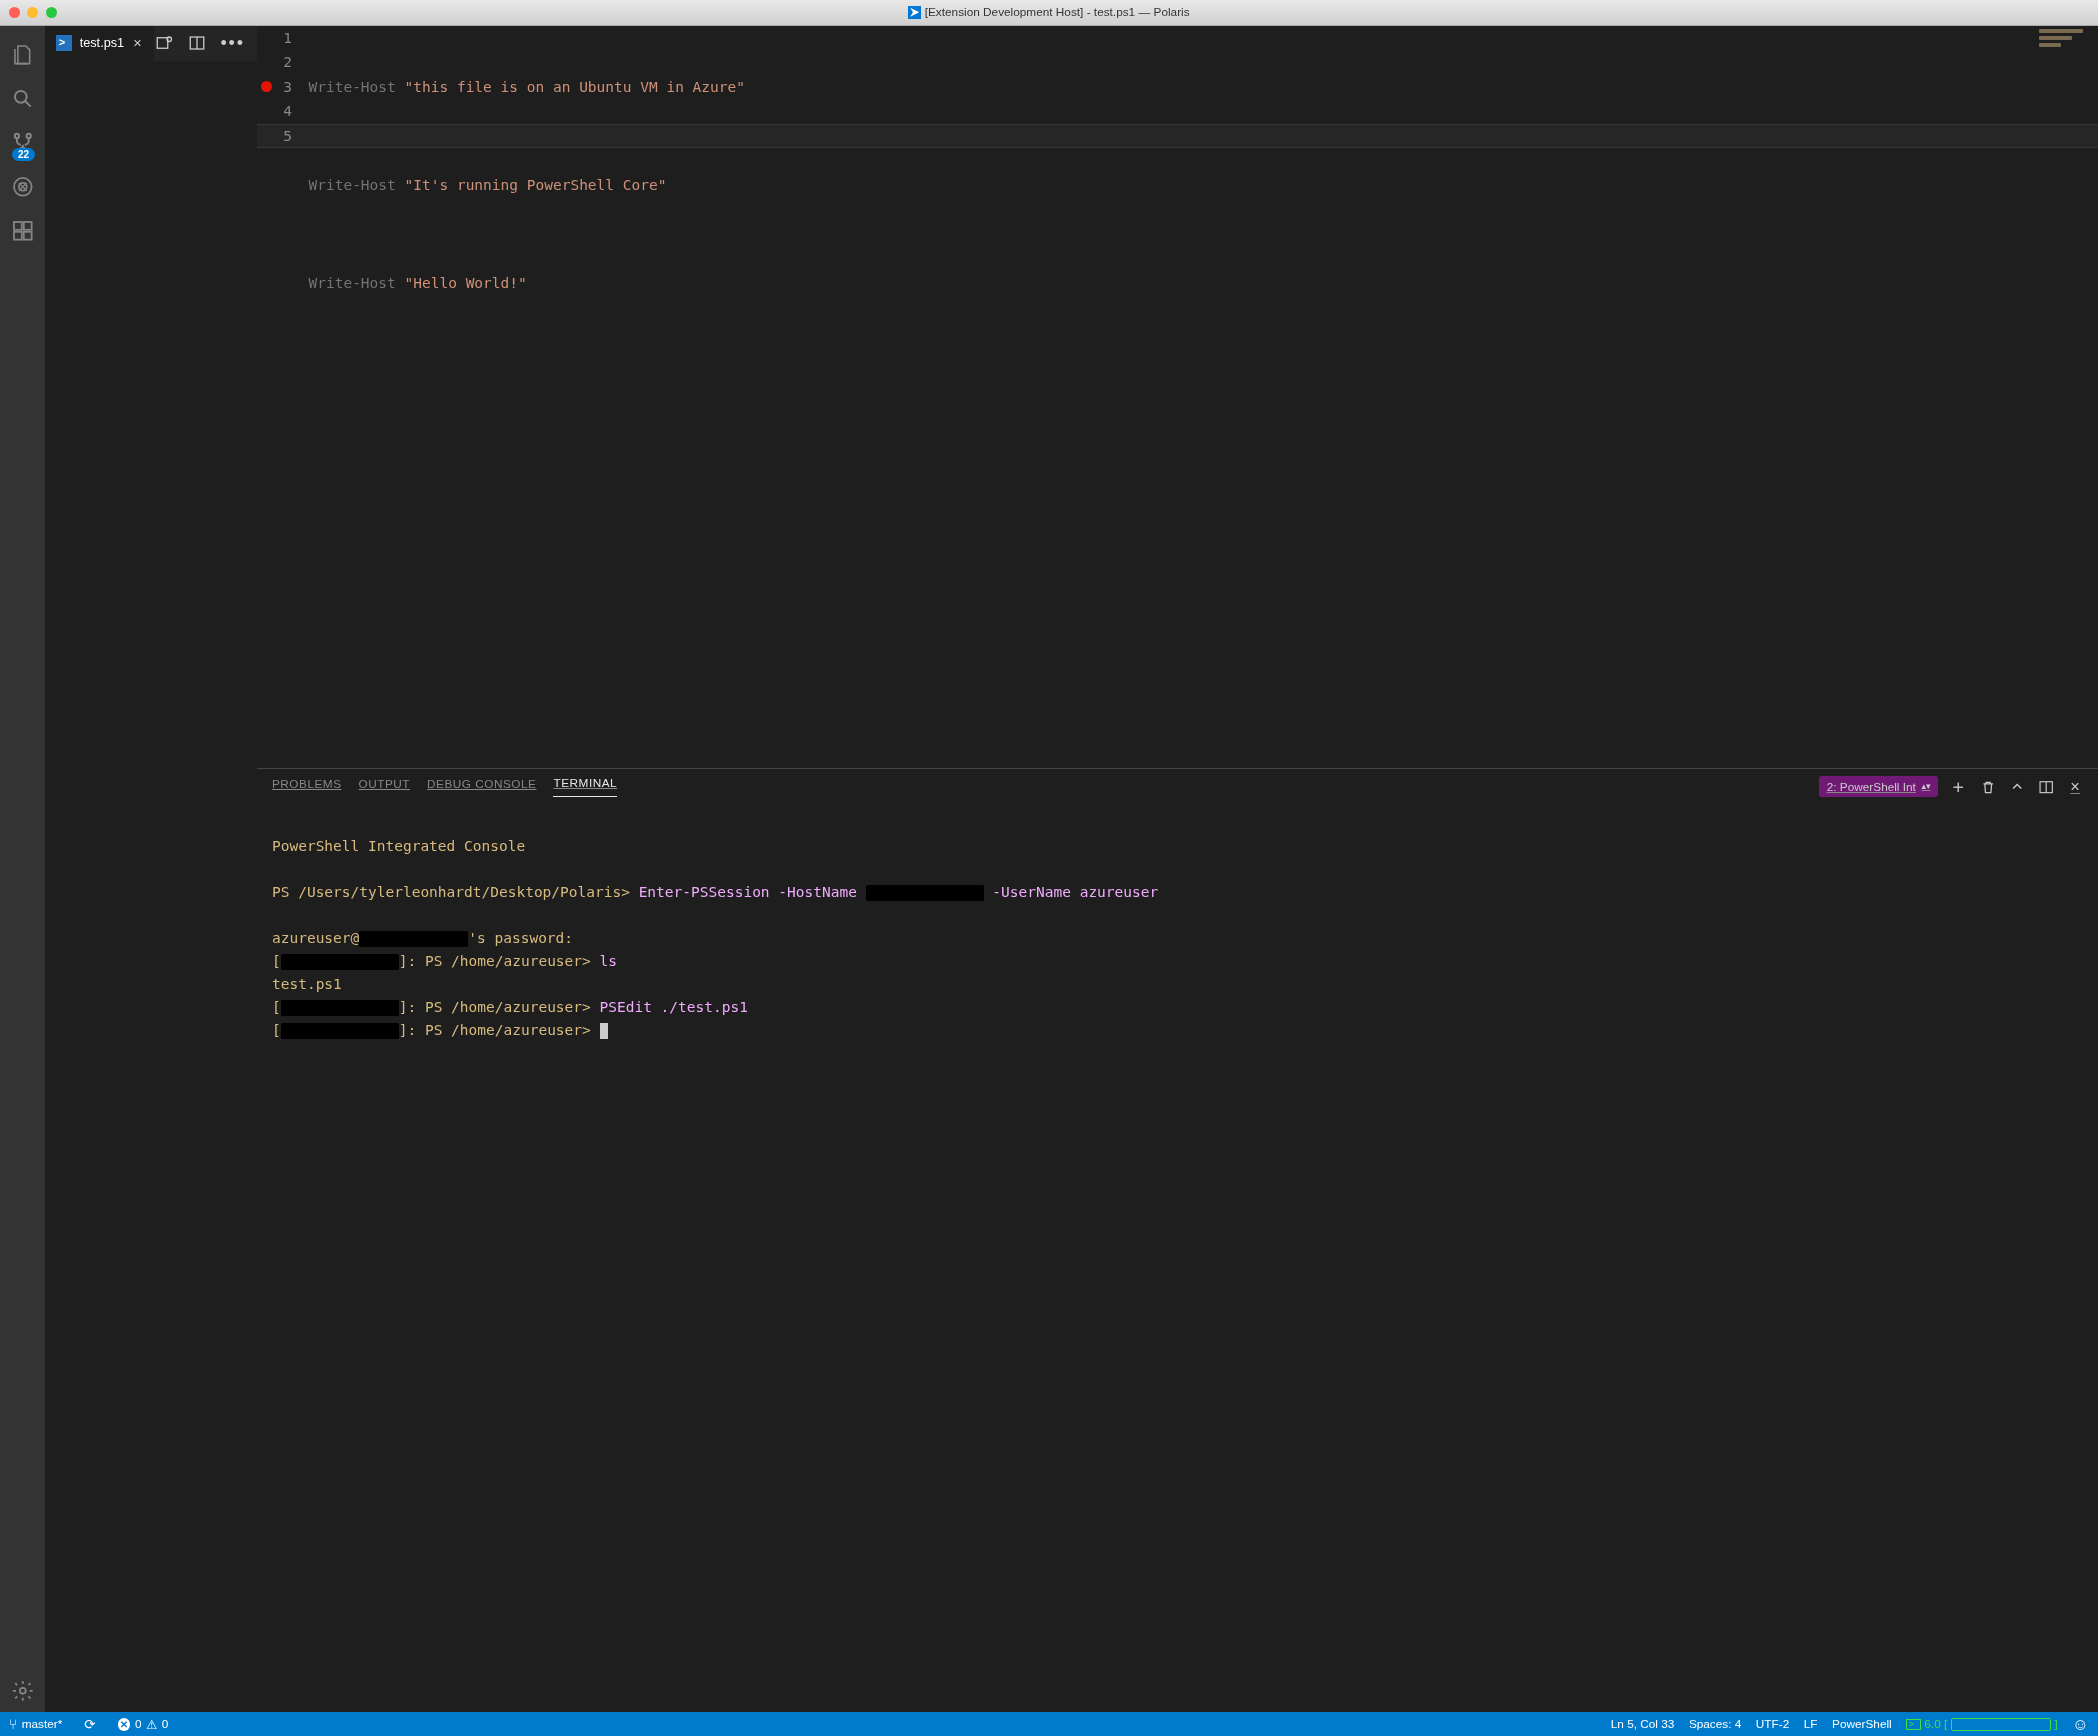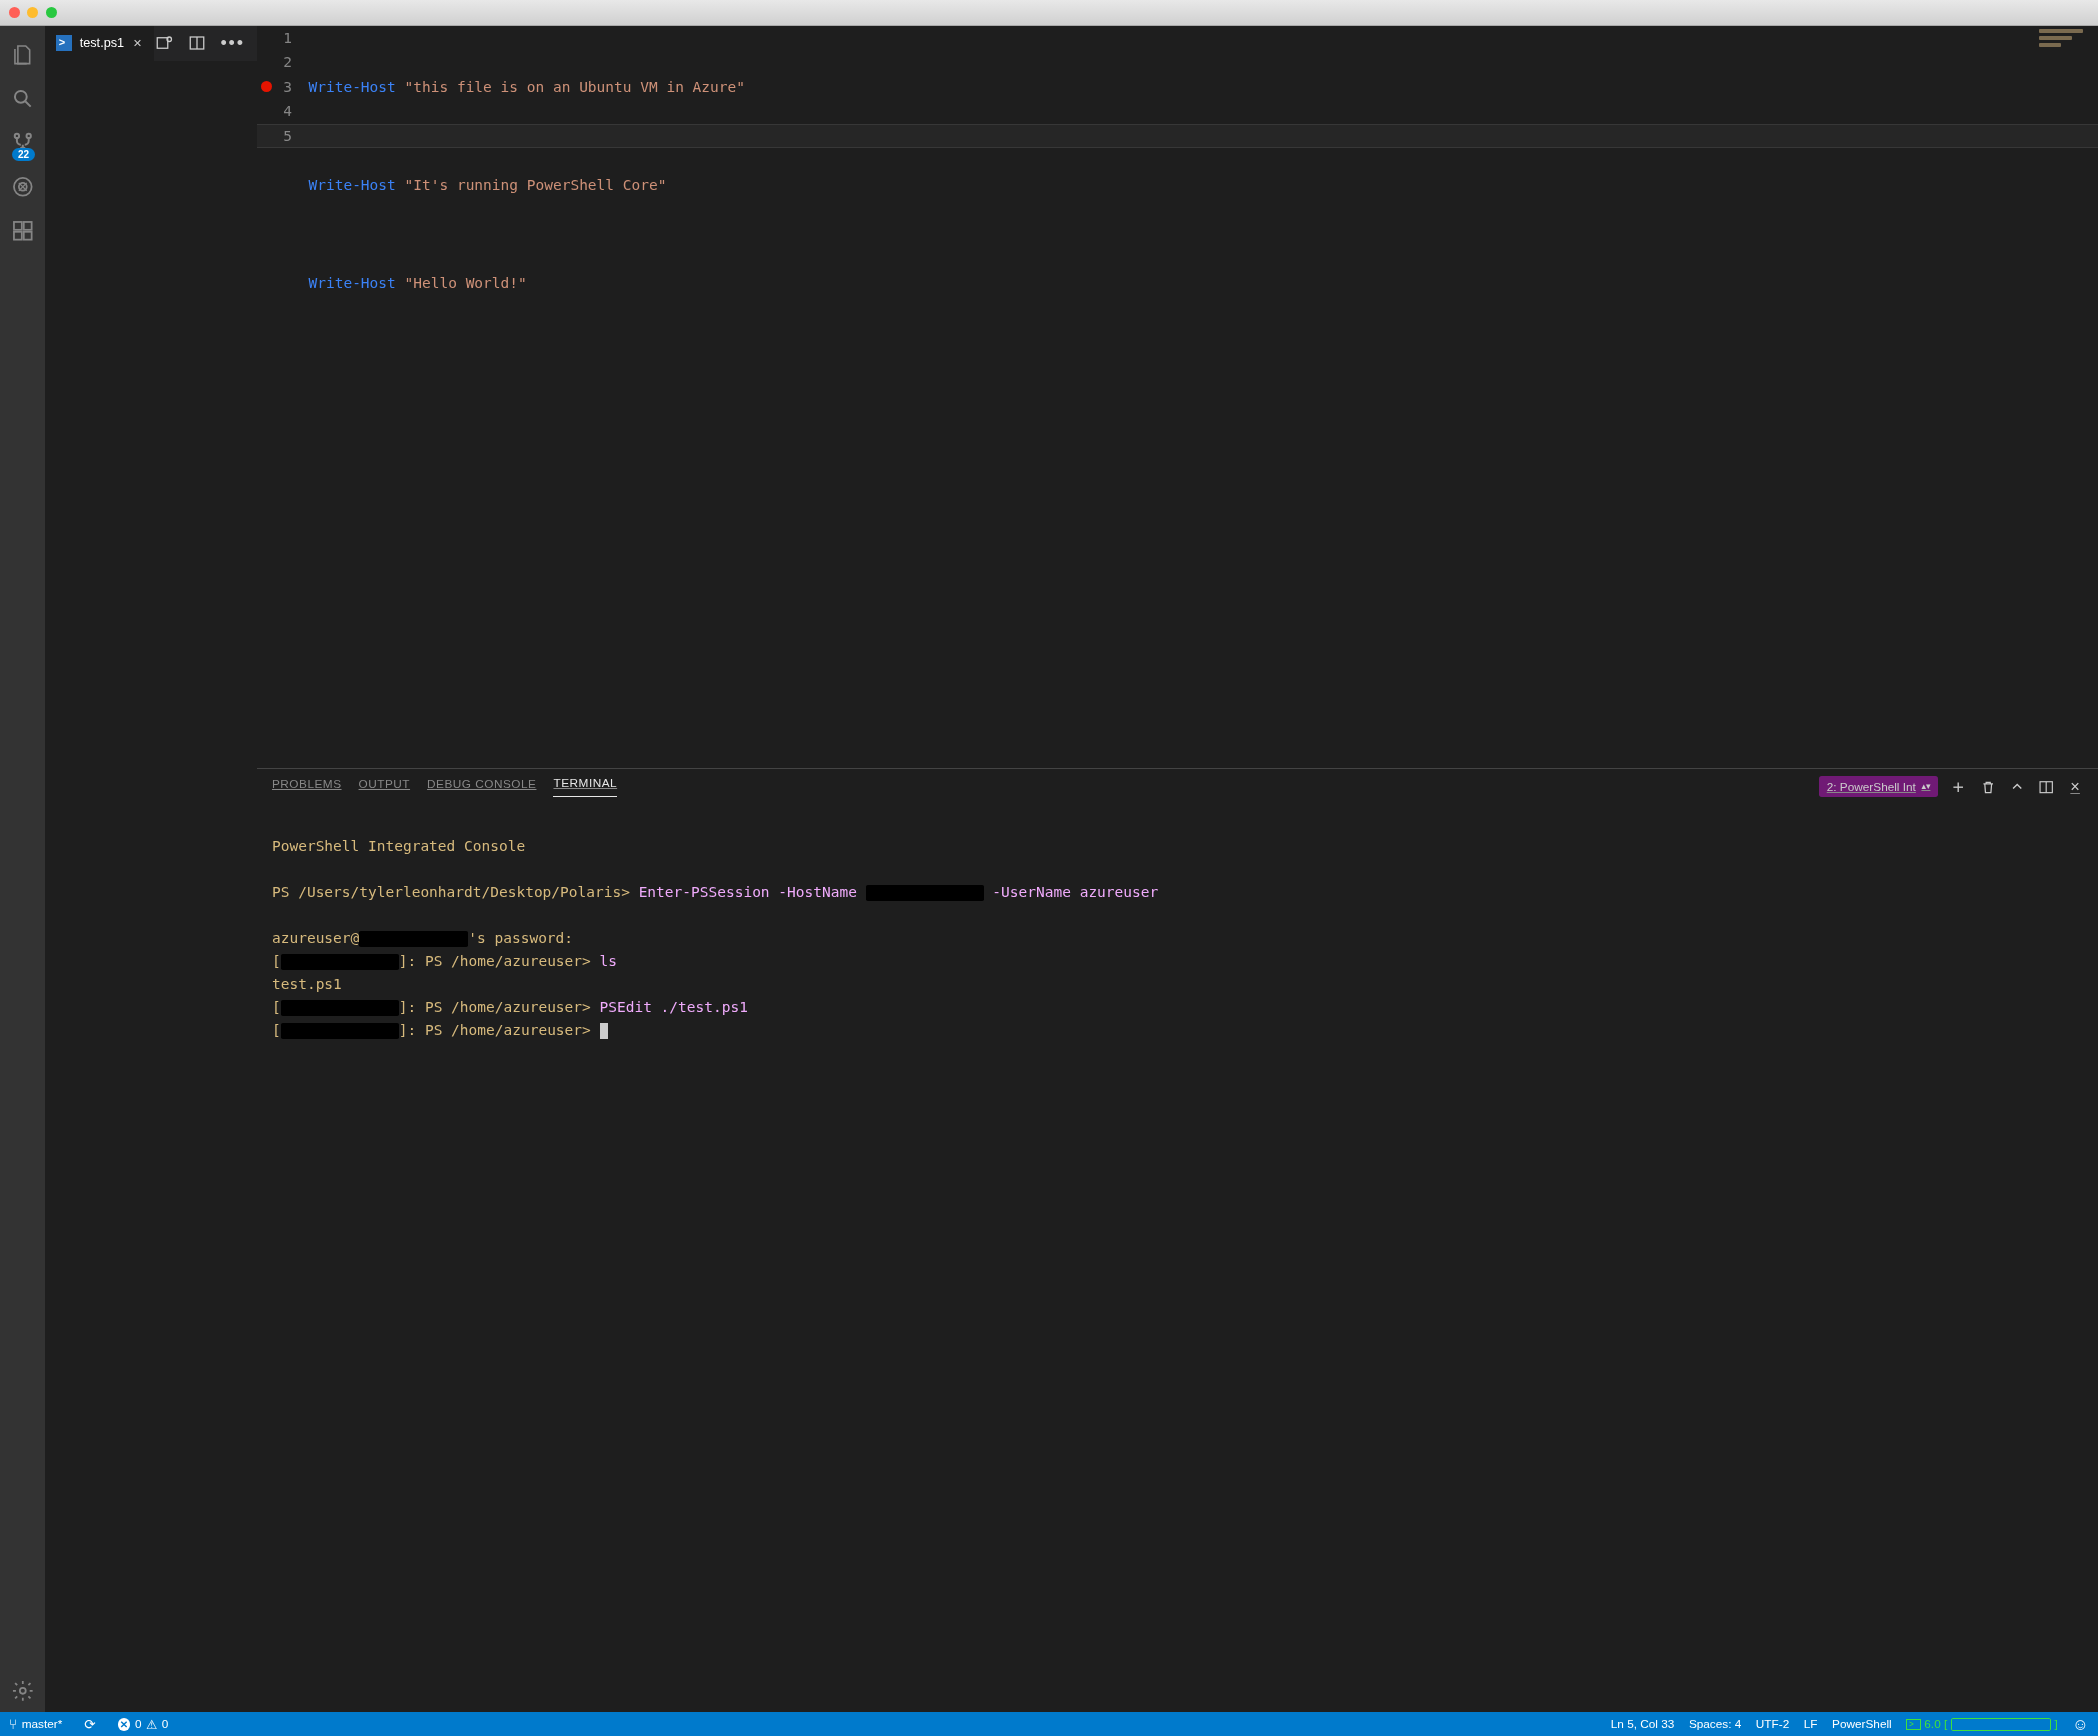--- a/index.html
+++ b/index.html
@@ -94,21 +94,21 @@
   .breakpoint { width: 11px; height: 11px; background: #e51400; border-radius: 50%; position: absolute; left: 3.6px; }
   .code { flex: 1; white-space: pre; position: relative; }
   .line-highlight {
     position: absolute; left: -73px; right: 0; height: 24.5px; top: 98px;
     background: rgba(255,255,255,0.04); border-top:0.9px solid rgba(255,255,255,0.08); border-bottom:0.9px solid rgba(255,255,255,0.08);
     pointer-events: none;
   }
   .minimap { position:absolute; top:3.6px; right:3.6px; width:55px; height:36px; }
   .minimap div { height:3.6px; margin-bottom:3.6px; border-radius:0.9px; }
   .mm1{background:#7a6a4f;width:80%}.mm2{background:#7a6a4f;width:60%}.mm3{background:#7a6a4f;width:40%}
-  .tok-cmd { color: #3b82f6; }
+  .tok-cmd { color: #737373; }
   .tok-str { color: #ce9178; }
 
   .panel {
     flex: 1; display: flex; flex-direction: column;
     border-top: 0.9px solid #444; min-height: 0;
     background: #1e1e1e;
   }
   .panel-tabs {
     display: flex; align-items: center; height: 36px;
     padding: 0 14.5px; gap: 17px; color: #888; text-decoration: underline;
@@ -153,20 +153,24 @@
   .term-ico { display:inline-flex;width:14.5px;height:11px;border:1.4px solid #3fe03f;align-items:center;padding-left:1.8px;font-size:8.2px;}
 </style>
 </head>
 <body>
 
 <div class="titlebar">
   <div class="traffic-lights">
     <div class="tl red"></div>
     <div class="tl yellow"></div>
     <div class="tl green"></div>
+  </div>
+  <div class="title-center">
+    <span class="vs-mini"></span>
+    <span>[Extension Development Host] - test.ps1 — Polaris</span>
   </div>
 </div>
 
 <div class="main">
 
   <div class="activitybar">
     <div class="activity-icon">
       <svg viewBox="0 0 24 24" fill="none" stroke="currentColor" stroke-width="1.6">
           <path d="M7 3h8l4 4v14H7z"></path>
           <path d="M4 6v15h12"></path>

